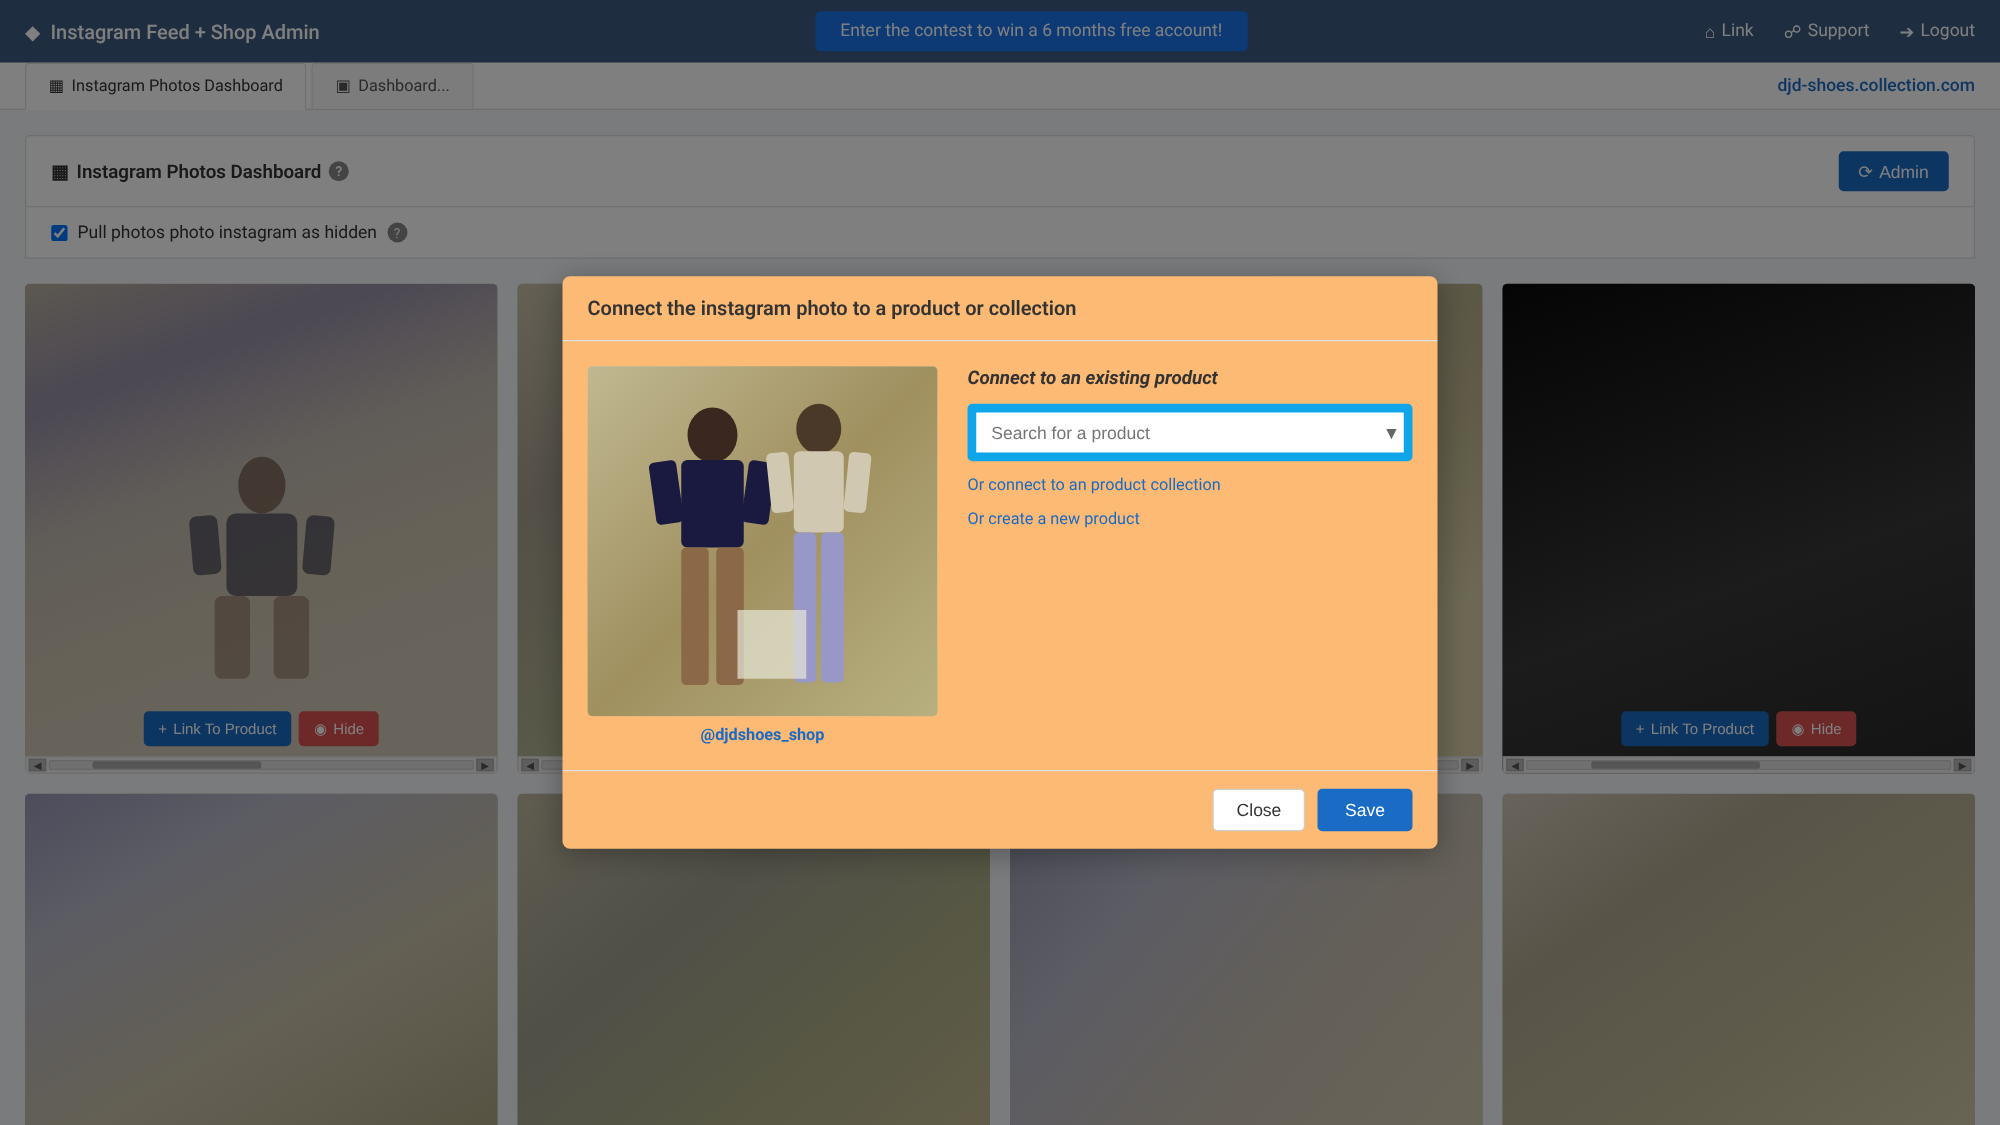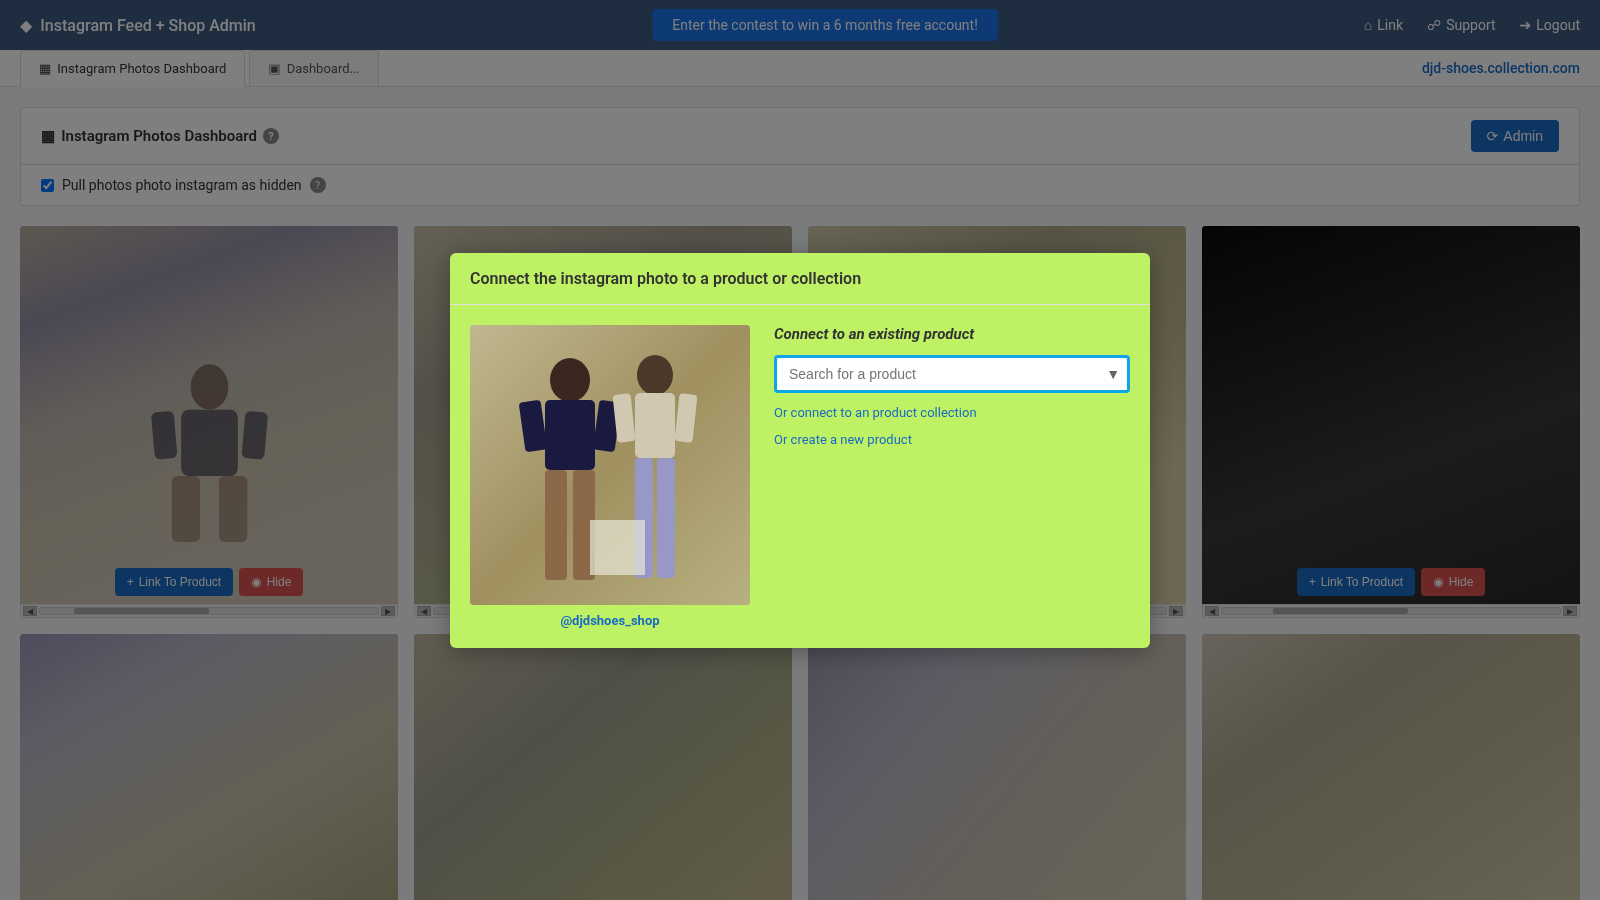--- a/index.html
+++ b/index.html
@@ -219,21 +219,21 @@
       top: 0; left: 0; right: 0; bottom: 0;
       background: rgba(0,0,0,0.5);
       z-index: 100;
       display: flex;
       align-items: center;
       justify-content: center;
     }
 
     
     .modal {
-      background: #bef264;
+      background: #fdba74;
       border-radius: 6px;
       width: 700px;
       max-width: 95vw;
       box-shadow: 0 4px 24px rgba(0,0,0,0.3);
       overflow: hidden;
     }
     .modal-header {
       padding: 16px 20px;
       border-bottom: 1px solid #e0e0e0;
       font-size: 16px;
@@ -268,21 +268,21 @@
       color: #333;
       font-style: italic;
     }
     .search-input-wrapper {
       position: relative;
       display: flex;
       align-items: center;
     }
     .search-input {
       width: 100%;
-      border: 3px solid #0ea5e9;
+      border: 7px solid #0ea5e9;
       border-radius: 4px;
       padding: 8px 12px;
       padding-right: 32px;
       font-size: 14px;
       color: #999;
       outline: none;
     }
     .search-dropdown-arrow {
       position: absolute;
       right: 10px;
@@ -579,14 +579,18 @@
       <div class="modal-right-side">
         <div class="connect-label">Connect to an existing product</div>
         <div class="search-input-wrapper">
           <input type="text" class="search-input" placeholder="Search for a product" style="">
           <span class="search-dropdown-arrow">▼</span>
         </div>
         <a href="#" class="modal-link">Or connect to an product collection</a>
         <a href="#" class="modal-link">Or create a new product</a>
       </div>
     </div>
+    <div class="modal-footer">
+      <button class="btn-close">Close</button>
+      <button class="btn-save">Save</button>
+    </div>
   </div>
 </div>
 
 </body></html>

